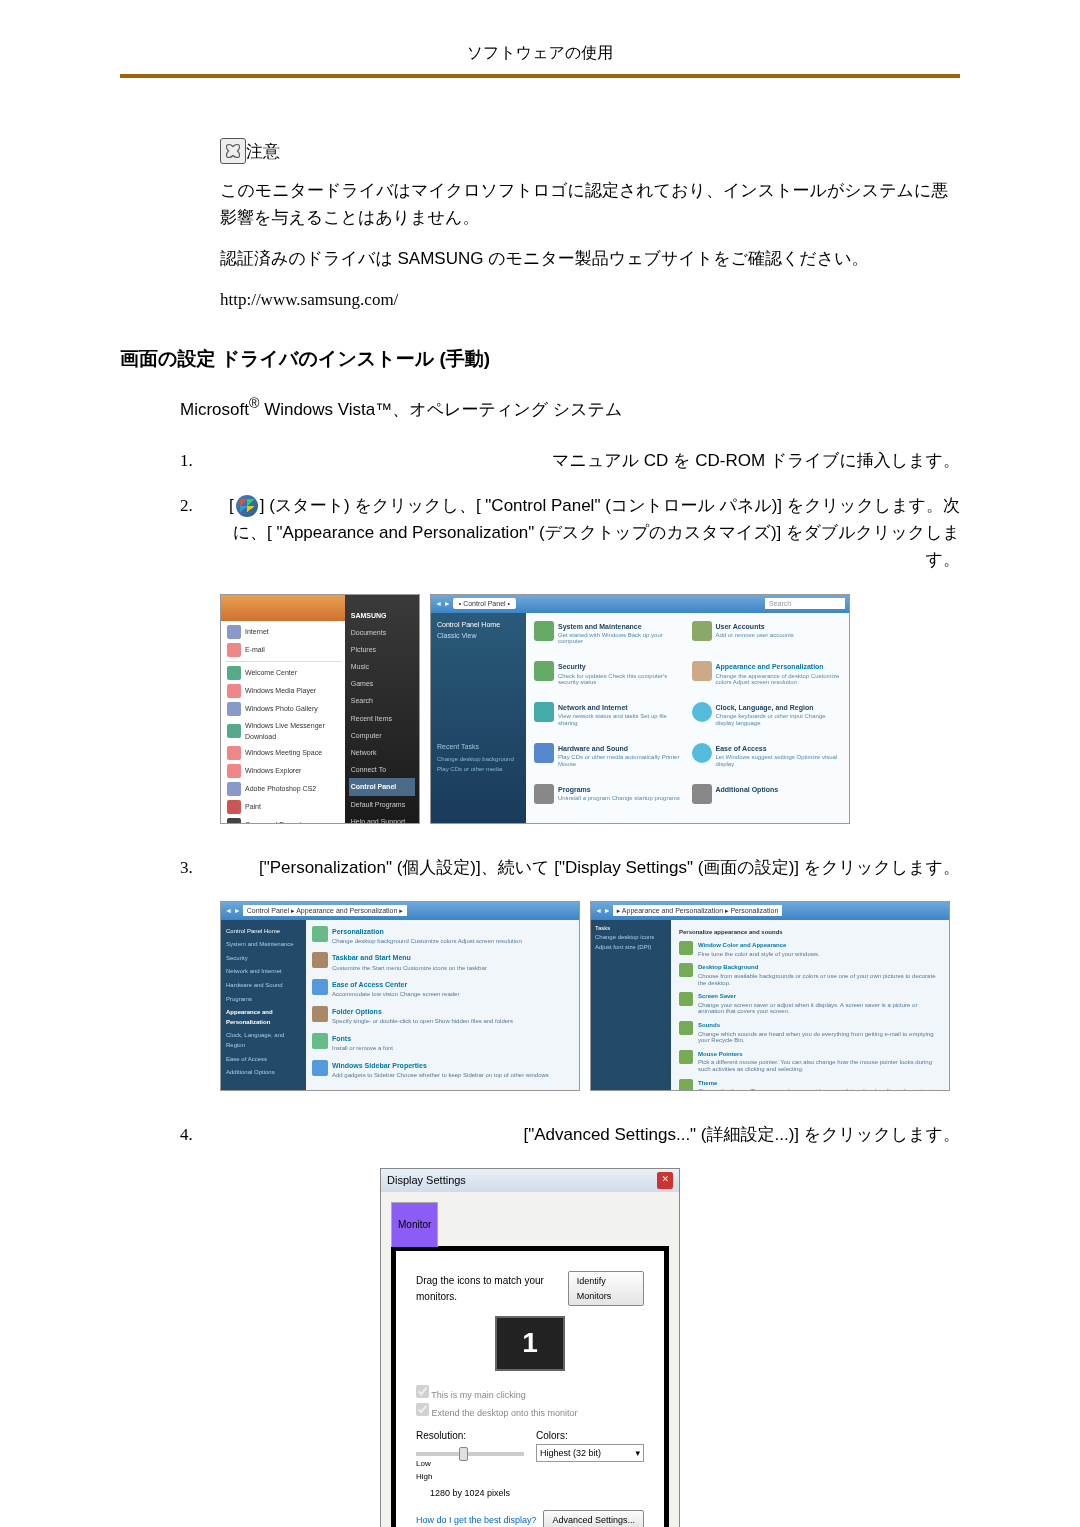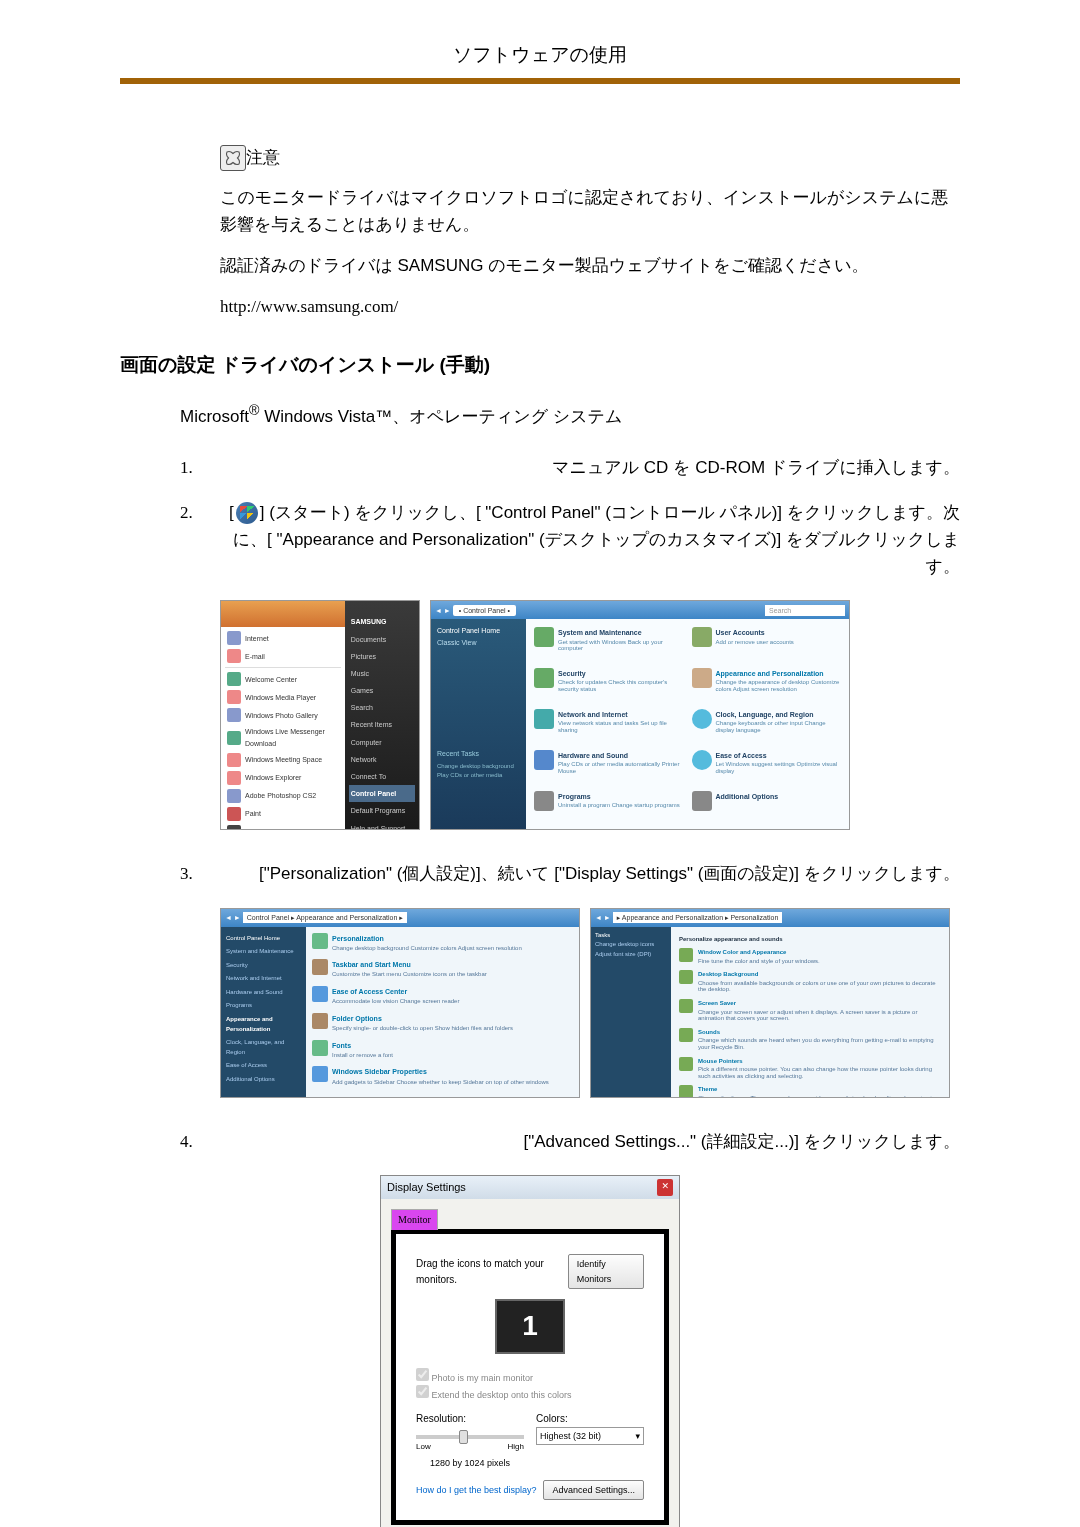--- a/index.html
+++ b/index.html
@@ -13,23 +13,23 @@
       background: #fff;
       color: #000;
       font-size: 18px;
       line-height: 1.6;
     }
     .page {
       padding: 40px 120px 40px 120px;
     }
     .header-title {
       text-align: center;
-      font-size: 19px;
+      font-size: 16px;
       padding-bottom: 8px;
-      border-bottom: 6px solid #a16207;
+      border-bottom: 4px solid #a16207;
       margin-bottom: 60px;
     }
     .note-section {
       margin-left: 100px;
       margin-bottom: 30px;
     }
     .note-header {
       display: flex;
       align-items: center;
       margin-bottom: 12px;
@@ -294,21 +294,21 @@
     }
     .ds-title {
       background: linear-gradient(to bottom, #e8f0f8, #d0dce8);
       padding: 3px 6px;
       font-size: 11px;
       display: flex;
       justify-content: space-between;
     }
     .ds-close { background: #c33; color: #fff; padding: 0 4px; border-radius: 2px; font-size: 9px; }
     .ds-body { padding: 10px; }
-    .ds-tab { font-size: 10px; padding: 2px 6px; border: 1px solid #aaa; border-bottom: none; display: inline-block; background: #d946ef; font-family: Liberation Serif, serif; }
+    .ds-tab { font-size: 10px; padding: 14px 6px; border: 1px solid #aaa; border-bottom: none; display: inline-block; background: #8b5cf6; }
     .ds-panel { border: 5px solid #000000; background: #fff; padding: 20px; margin-top: -1px; }
     .ds-drag-row { display: flex; justify-content: space-between; align-items: center; margin-bottom: 10px; }
     .ds-btn {
       border: 1px solid #888;
       background: linear-gradient(to bottom, #fdfdfd, #e4e4e4);
       padding: 2px 8px;
       font-size: 9px;
       border-radius: 2px;
     }
     .ds-monitor {
@@ -343,21 +343,21 @@
     .ds-slider-thumb {
       position: absolute;
       left: 40%;
       top: -5px;
       width: 9px;
       height: 14px;
       background: #e0e0e0;
       border: 1px solid #888;
       border-radius: 2px;
     }
-    .ds-range { display: flex; justify-content: space-between; font-size: 8px; }
+    .ds-range { display: flex; justify-content: space-between; font-size: 8px; flex-direction: column; }
     .ds-res { text-align: center; font-size: 9px; margin-top: 2px; }
     .ds-combo {
       border: 1px solid #999;
       padding: 1px 3px;
       font-size: 9px;
       display: flex;
       justify-content: space-between;
     }
     .ds-bottom { display: flex; justify-content: space-between; align-items: center; margin-top: 10px; }
     .ds-link { color: #06c; font-size: 9px; }
@@ -689,22 +689,22 @@
           <span class="ds-close">✕</span>
         </div>
       <div class="ds-body">
         <span class="ds-tab">Monitor</span>
         <div class="ds-panel">
           <div class="ds-drag-row">
             <span>Drag the icons to match your monitors.</span>
             <span class="ds-btn">Identify Monitors</span>
           </div>
           <div class="ds-monitor">1</div>
-          <label class="ds-check"><input type="checkbox" checked="" disabled="" style=""> <span>Photo is my main monitor</span></label>
-          <label class="ds-check"><input type="checkbox" checked="" disabled="" style=""> <span>Extend the desktop onto this colors</span></label>
+          <label class="ds-check"><input type="checkbox" checked="" disabled="" style=""> <span>This is my main clicking</span></label>
+          <label class="ds-check"><input type="checkbox" checked="" disabled="" style=""> <span>Extend the desktop onto this monitor</span></label>
           <div class="ds-row2">
             <div class="ds-col">
               <div>Resolution:</div>
               <div class="ds-slider-track">
                   <div class="ds-slider-thumb"></div>
                 </div>
               <div class="ds-range">
                   <span>Low</span>
                   <span>High</span>
                 </div>

